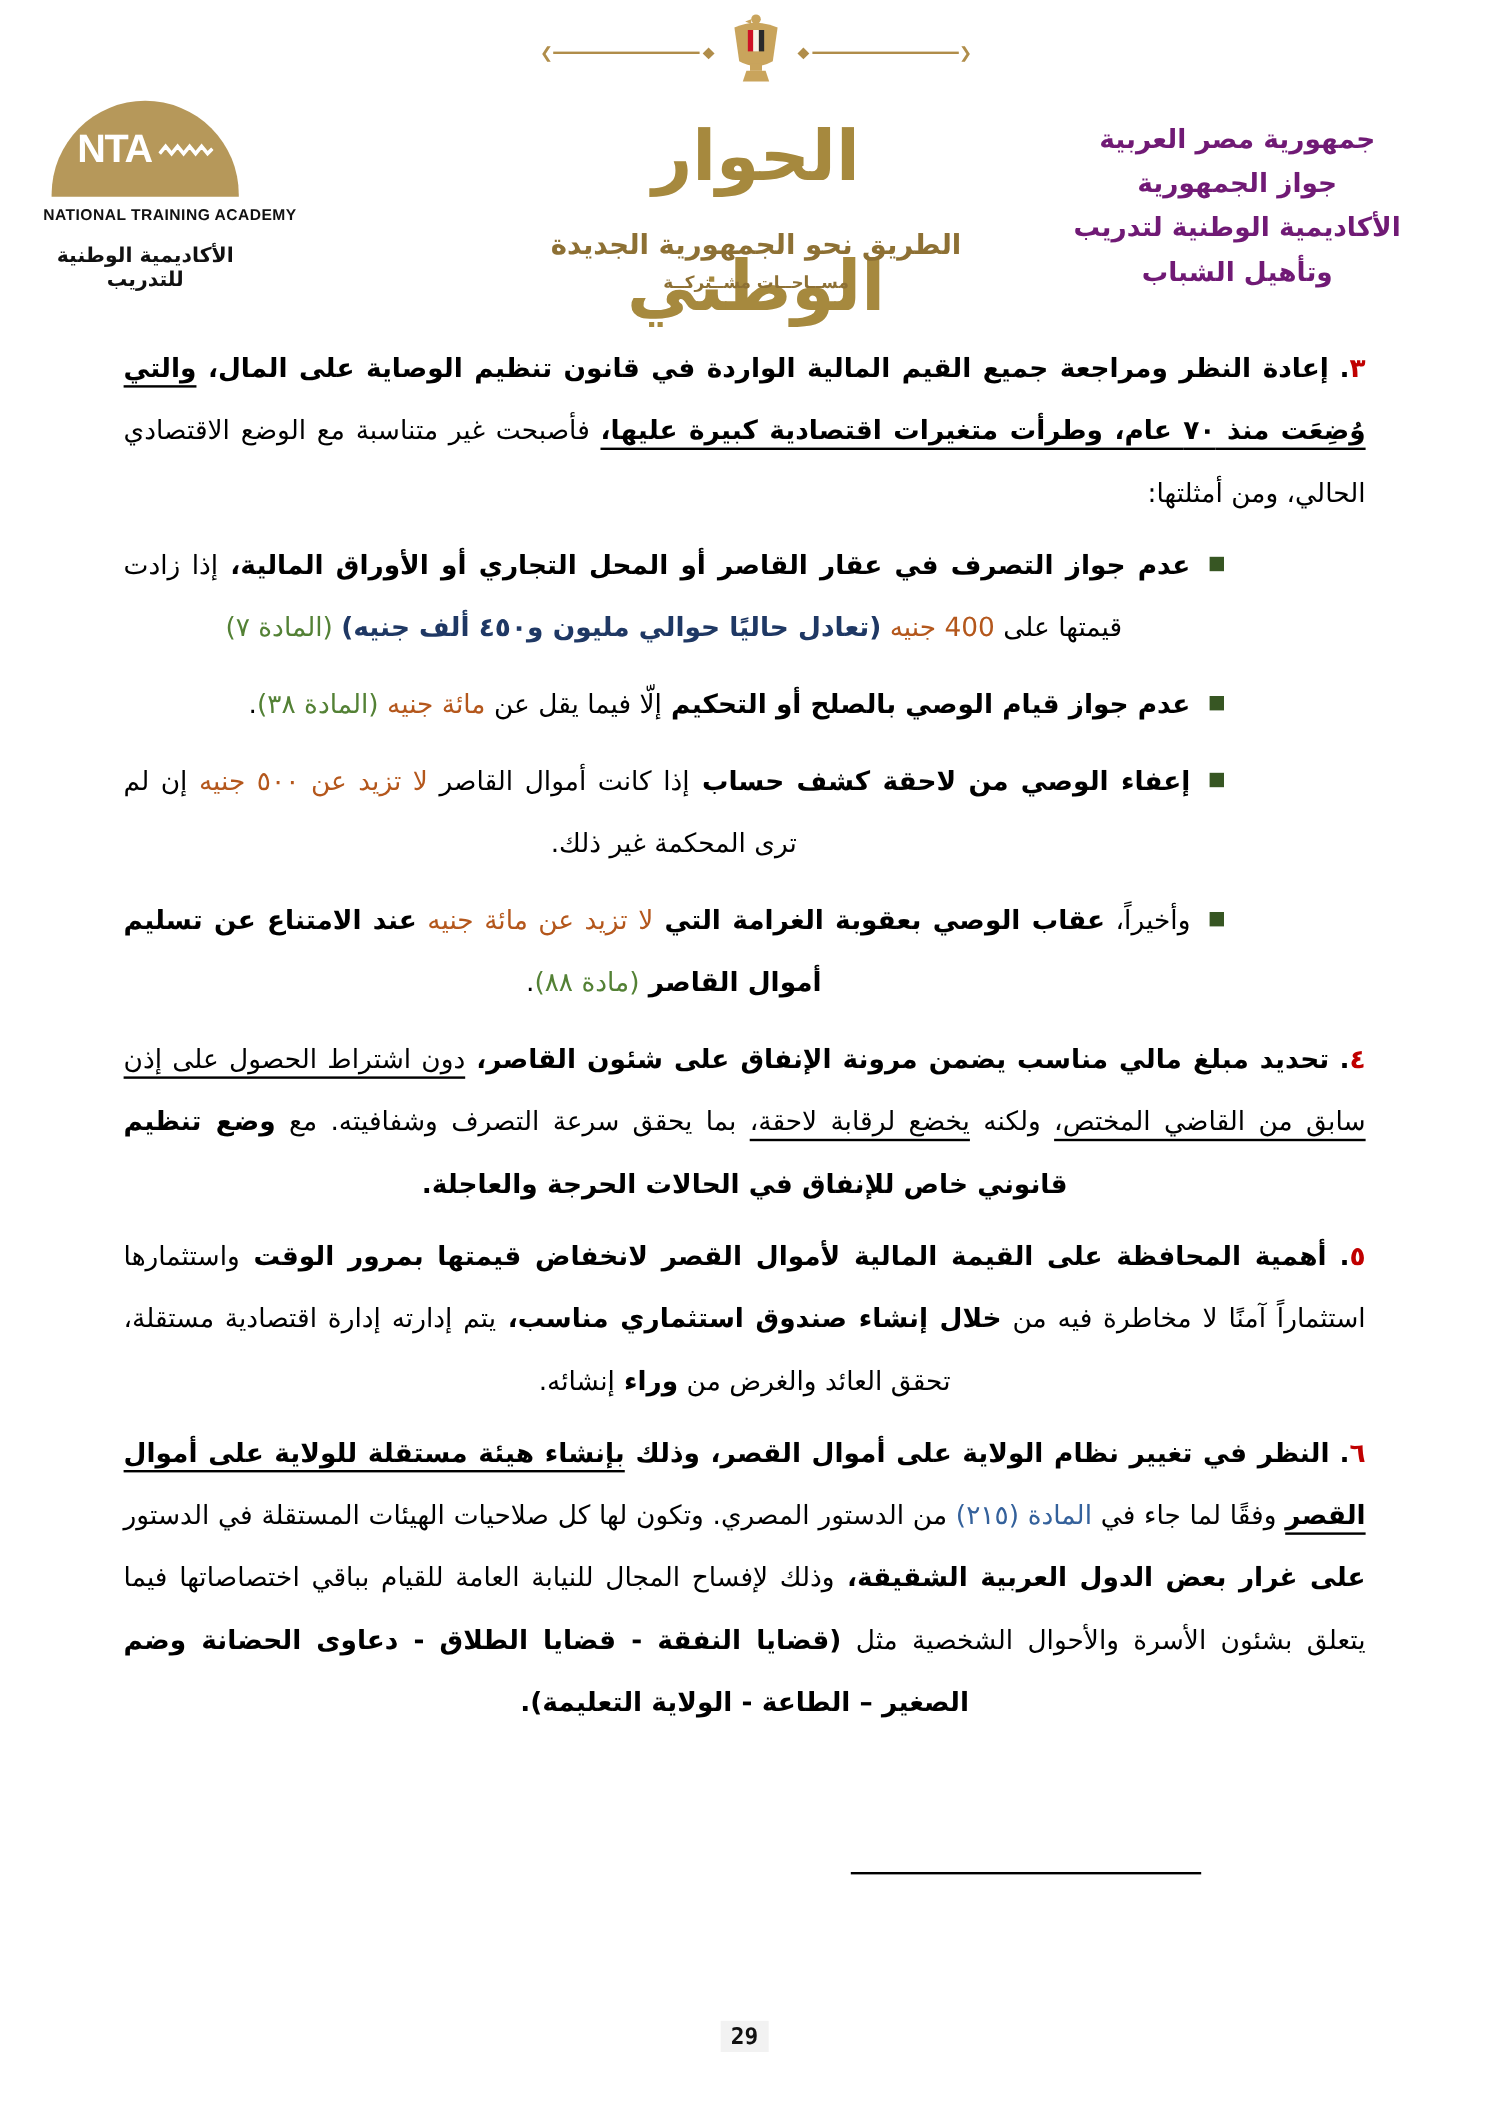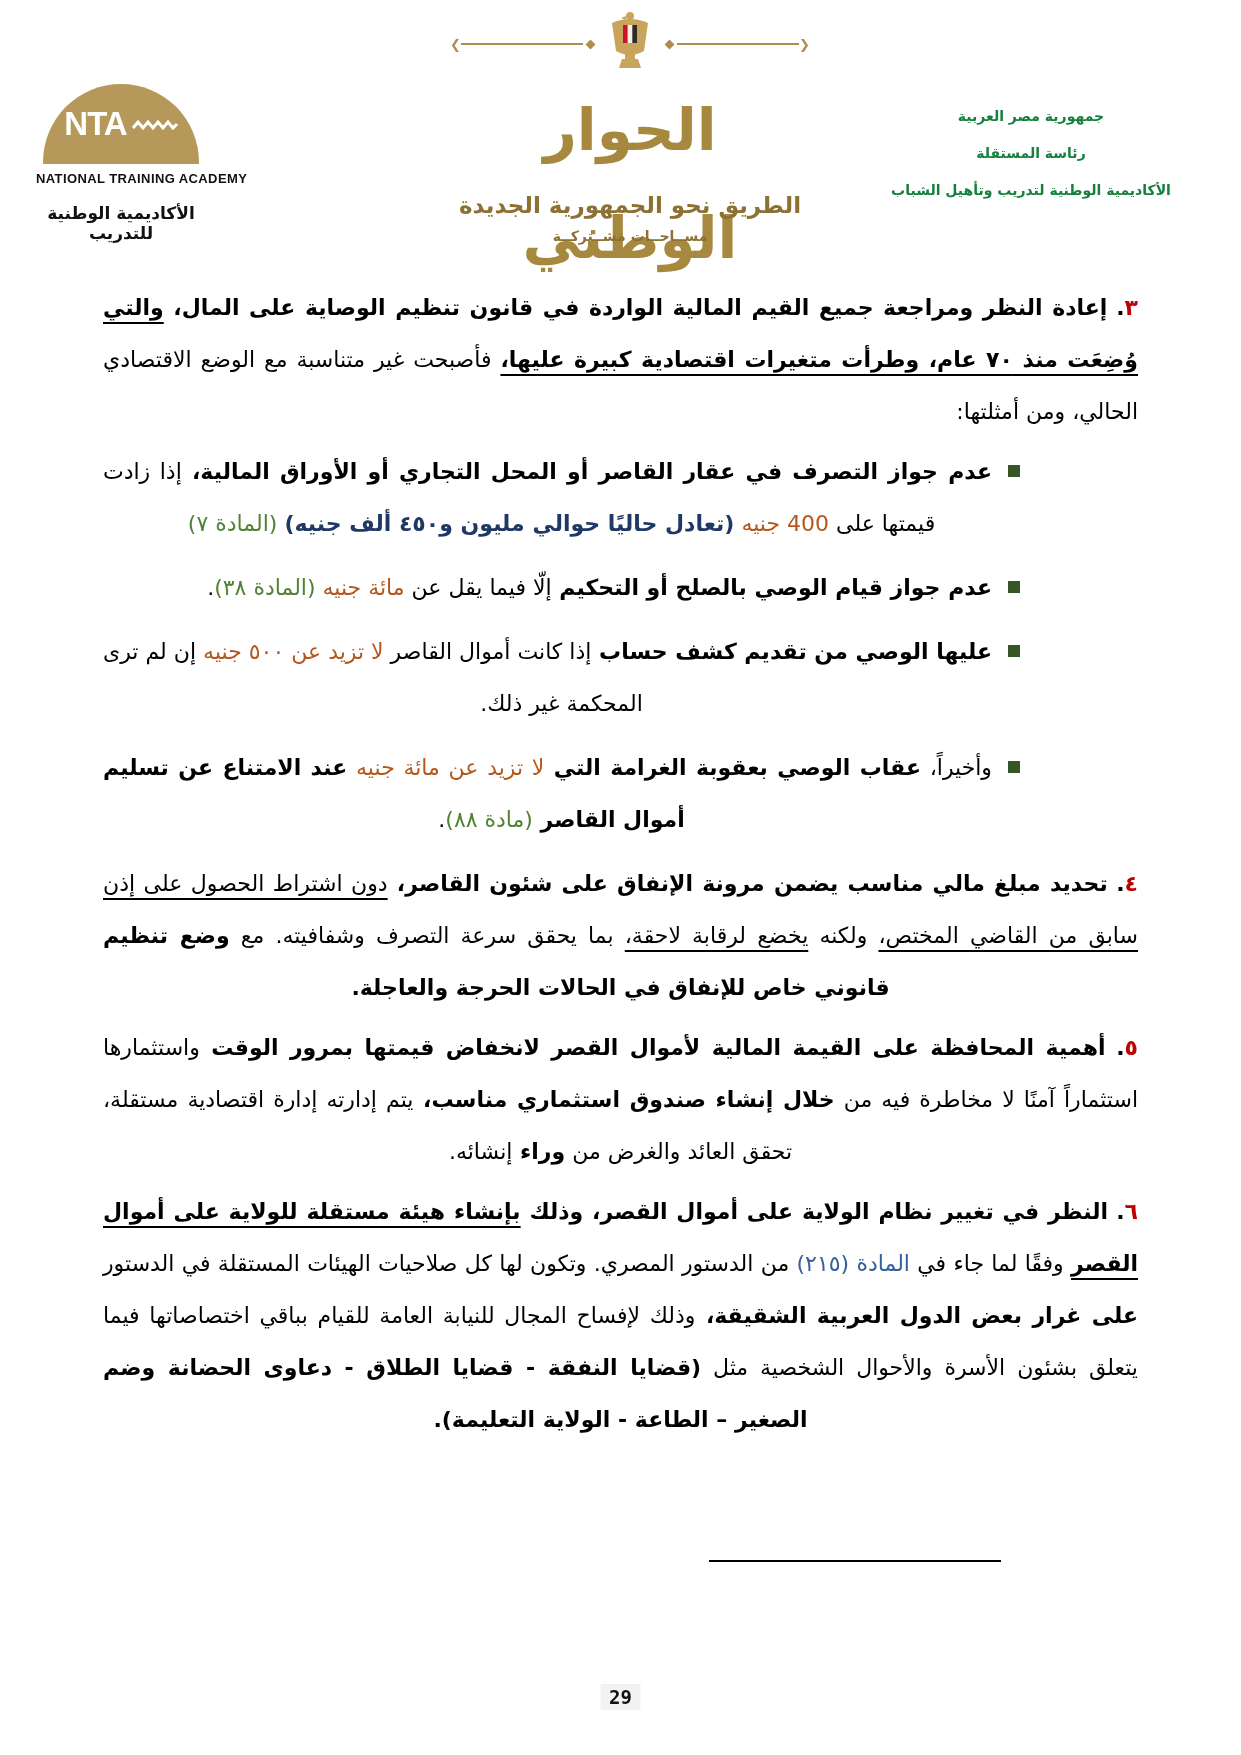--- a/index.html
+++ b/index.html
@@ -26,21 +26,21 @@
   .flank .bar{flex:1;height:2px;background:#b08d4a;}
   .flank .dia{width:7px;height:7px;background:#b08d4a;transform:rotate(45deg);margin:0 4px;}
   .flank .tip{font-size:13px;line-height:1;color:#b08d4a;}
   .eagle-wrap{margin:0 10px;}
   .callig{font-size:58px;font-weight:700;color:#a6893e;line-height:108px;height:112px;
           letter-spacing:-1px;}
   .tagline{font-size:23px;font-weight:700;color:#8d7034;margin-top:4px;}
   .spaces{font-size:14px;font-weight:700;color:#8d7034;letter-spacing:3px;margin-top:10px;}
 
   .rep{position:absolute;right:40px;top:98px;width:340px;text-align:center;
-       font-weight:700;font-size:14px;line-height:37px;color:#15803d;}
+       font-weight:700;font-size:22px;line-height:37px;color:#701a75;}
 
   
   .doc{position:absolute;top:282px;right:103px;left:103px;
        font-size:22px;line-height:52px;text-align:justify;}
   .para{margin:0 0 8px 0;}
   .para.last-right{text-align-last:right;}
   .para.last-center{text-align-last:center;}
   .bullet{padding-right:118px;margin-bottom:12px;}
   .num{font-weight:700;}
   .num-digit{color:#c00000;}
@@ -107,30 +107,30 @@
           <span class="tip">❯</span>
         </div>
       </div>
       <div class="callig">الحوار الوطني</div>
       <div class="tagline">الطريق نحو الجمهورية الجديدة</div>
       <div class="spaces">مســاحــات مشــتركــة</div>
     </div>
 
     <div class="rep">
       <div>جمهورية مصر العربية</div>
-      <div>رئاسة المستقلة</div>
+      <div>جواز الجمهورية</div>
       <div>الأكاديمية الوطنية لتدريب وتأهيل الشباب</div>
     </div>
   </div>
 
   <div class="doc">
       <div class="para numbered last-right"><span class="num"><span class="num-digit">٣</span><span class="num-dot">.</span></span>&nbsp;<span class="run b">إعادة النظر ومراجعة جميع القيم المالية الواردة في قانون تنظيم الوصاية على المال، </span><span class="run b u">والتي وُضِعَت منذ ٧٠ عام، وطرأت متغيرات اقتصادية كبيرة عليها،</span><span class="run"> فأصبحت غير متناسبة مع الوضع الاقتصادي الحالي، ومن أمثلتها:</span></div>
       <div class="para bullet last-center"><span class="sq"></span><span class="run b">عدم جواز التصرف في عقار القاصر أو المحل التجاري أو الأوراق المالية، </span><span class="run">إذا زادت قيمتها على </span><span class="run or">400 جنيه </span><span class="run nb">(تعادل حاليًا حوالي مليون و٤٥٠ ألف جنيه)</span><span class="run g"> (المادة ٧)</span></div>
       <div class="para bullet last-right"><span class="sq"></span><span class="run b">عدم جواز قيام الوصي بالصلح أو التحكيم </span><span class="run">إلّا فيما يقل عن </span><span class="run or">مائة جنيه </span><span class="run g">(المادة ٣٨)</span><span class="run">.</span></div>
-      <div class="para bullet last-center"><span class="sq"></span><span class="run b">عليها الوصي من تقديم كشف حساب </span><span class="run">إذا كانت أموال القاصر </span><span class="run or">لا تزيد عن ٥٠٠ جنيه </span><span class="run">إن لم ترى المحكمة غير ذلك.</span></div>
+      <div class="para bullet last-center"><span class="sq"></span><span class="run b">إعفاء الوصي من لاحقة كشف حساب </span><span class="run">إذا كانت أموال القاصر </span><span class="run or">لا تزيد عن ٥٠٠ جنيه </span><span class="run">إن لم ترى المحكمة غير ذلك.</span></div>
       <div class="para bullet last-center"><span class="sq"></span><span class="run">وأخيراً، </span><span class="run b">عقاب الوصي بعقوبة الغرامة التي </span><span class="run or">لا تزيد عن مائة جنيه </span><span class="run b">عند الامتناع عن تسليم أموال القاصر </span><span class="run g">(مادة ٨٨)</span><span class="run">.</span></div>
       <div class="para numbered last-center"><span class="num"><span class="num-digit">٤</span><span class="num-dot">.</span></span>&nbsp;<span class="run b">تحديد مبلغ مالي مناسب يضمن مرونة الإنفاق على شئون القاصر، </span><span class="run u">دون اشتراط الحصول على إذن سابق من القاضي المختص،</span><span class="run"> ولكنه </span><span class="run u">يخضع لرقابة لاحقة،</span><span class="run"> بما يحقق سرعة التصرف وشفافيته. مع </span><span class="run b">وضع تنظيم قانوني خاص للإنفاق في الحالات الحرجة والعاجلة.</span></div>
       <div class="para numbered last-center"><span class="num"><span class="num-digit">٥</span><span class="num-dot">.</span></span>&nbsp;<span class="run b">أهمية المحافظة على القيمة المالية لأموال القصر لانخفاض قيمتها بمرور الوقت </span><span class="run">واستثمارها استثماراً آمنًا لا مخاطرة فيه من </span><span class="run b">خلال إنشاء صندوق استثماري مناسب، </span><span class="run">يتم إدارته إدارة اقتصادية مستقلة، تحقق العائد والغرض من </span><span class="run b">وراء </span><span class="run">إنشائه.</span></div>
       <div class="para numbered last-center"><span class="num"><span class="num-digit">٦</span><span class="num-dot">.</span></span>&nbsp;<span class="run b">النظر في تغيير نظام الولاية على أموال القصر، وذلك </span><span class="run b u">بإنشاء هيئة مستقلة للولاية على أموال القصر</span><span class="run"> وفقًا لما جاء في </span><span class="run bl">المادة (٢١٥)</span><span class="run"> من الدستور المصري. وتكون لها كل صلاحيات الهيئات المستقلة في الدستور </span><span class="run b">على غرار بعض الدول العربية الشقيقة، </span><span class="run">وذلك لإفساح المجال للنيابة العامة للقيام بباقي اختصاصاتها فيما يتعلق بشئون الأسرة والأحوال الشخصية مثل </span><span class="run b">(قضايا النفقة - قضايا الطلاق - دعاوى الحضانة وضم الصغير – الطاعة - الولاية التعليمة).</span></div>
     </div>
 
   <div class="footnote">
     <div class="fn-line"></div>
   </div>
 

